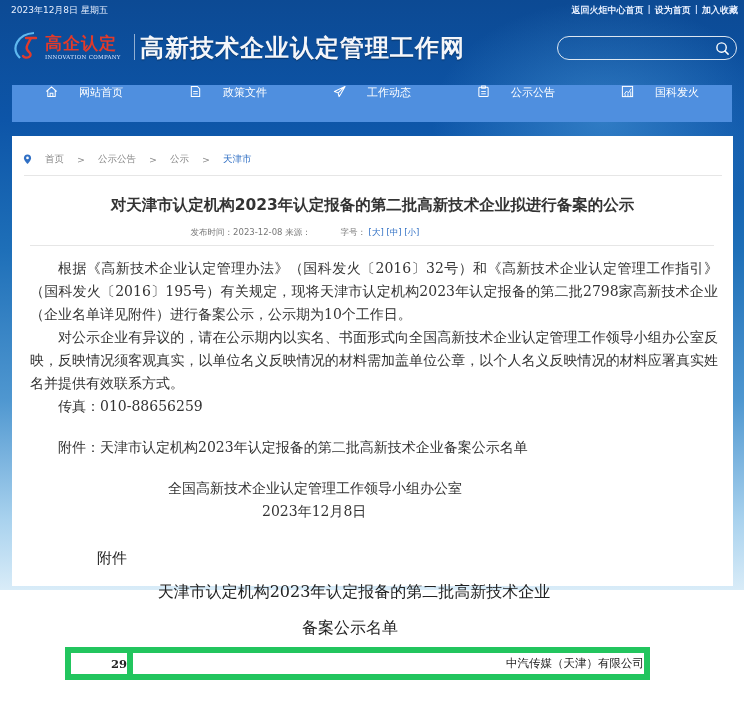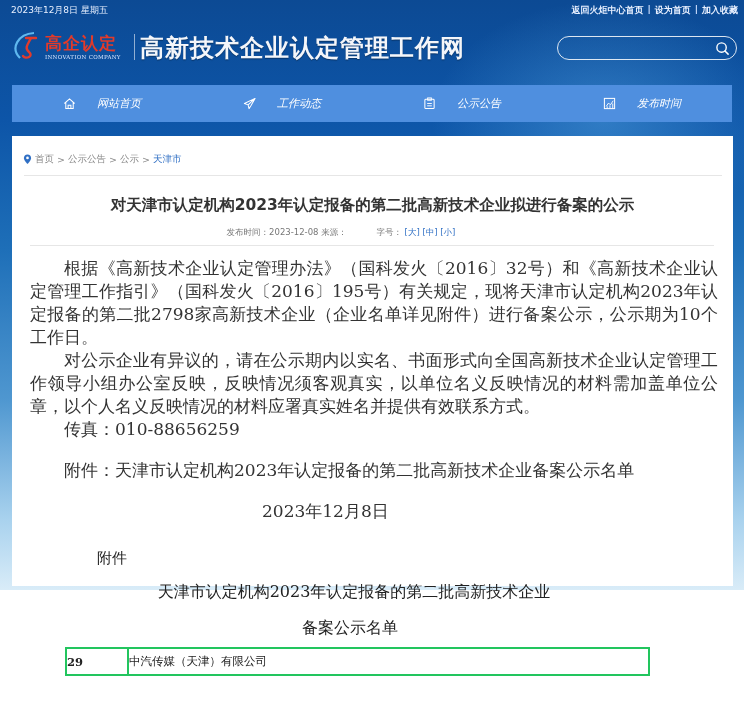--- a/index.html
+++ b/index.html
@@ -28,46 +28,46 @@
   .logo .en { position: absolute; left: 33px; top: 24px; font-size: 5.5px; color: #d9e6ff; letter-spacing: 0.3px; font-family: "DejaVu Serif", serif; }
   .vdiv { position: absolute; left: 134px; top: 34px; width: 1px; height: 26px; background: rgba(255,255,255,0.55); }
   .site-title { position: absolute; left: 140px; top: 32px; font-size: 24px; font-weight: bold; color: #f4f6fa; letter-spacing: 1px; font-family: "DejaVu Serif", serif; text-shadow: 0 1px 1px rgba(0,0,0,0.35); }
 
   .search { position: absolute; left: 557px; top: 36px; width: 180px; height: 24px; border: 1px solid rgba(255,255,255,0.85); border-radius: 12px; }
   .search input { position: absolute; left: 10px; top: 3px; width: 140px; height: 16px; background: transparent; border: none; outline: none; color: #fff; font-size: 10px; }
   .search .icon { position: absolute; right: 6px; top: 4px; width: 15px; height: 15px; }
 
   
   .nav { position: absolute; left: 12px; top: 85px; width: 720px; height: 37px; background: #4f8fdf; display: flex; }
-  .nav .item { flex: 1; display: flex; align-items: center; justify-content: center; gap: 21px; color: #ffffff; font-size: 11px; font-style: italic; }
+  .nav .item { flex: 1; display: flex; align-items: flex-start; justify-content: center; gap: 21px; color: #ffffff; font-size: 11px; }
   .nav .item svg { width: 13px; height: 13px; }
 
   
   .card { position: absolute; left: 12px; top: 136px; width: 721px; height: 450px; background: #ffffff; }
-  .breadcrumb { position: absolute; left: 11px; top: 17px; font-size: 9.5px; color: #888; display: flex; align-items: center; gap: 3px; }
+  .breadcrumb { position: absolute; left: 11px; top: 17px; font-size: 9.5px; color: #888; display: flex; align-items: center; gap: 13px; }
   .breadcrumb .pin { width: 9px; height: 11px; }
   .breadcrumb .cur { color: #2f6fc4; }
   .hr1 { position: absolute; left: 12px; top: 39px; width: 698px; height: 1px; background: #e6e6e6; }
   .title { position: absolute; left: 0; top: 59px; width: 721px; text-align: center; font-size: 15.5px; font-weight: bold; color: #333; }
-  .meta { position: absolute; left: 0; top: 91px; width: 586px; text-align: center; font-size: 8.5px; color: #777; margin-left: 36px; }
+  .meta { position: absolute; left: 0; top: 91px; width: 586px; text-align: center; font-size: 8.5px; color: #777; }
   .meta .fs { color: #2f6fc4; }
   .hr2 { position: absolute; left: 18px; top: 109px; width: 684px; height: 1px; background: #e6e6e6; }
 
-  .body { position: absolute; left: 18px; top: 121px; width: 688px; font-family: "DejaVu Serif", "Liberation Serif", serif; font-size: 17px; color: #333; line-height: 23px; }
+  .body { position: absolute; left: 18px; top: 121px; width: 688px; font-family: "DejaVu Serif", "Liberation Serif", serif; font-size: 14px; color: #333; line-height: 23px; }
   .body p { text-indent: 2em; text-align: justify; }
   .body .blank { height: 18px; }
   .sign { text-align: left; }
 
   
   .attach { position: absolute; left: 0; top: 540px; width: 744px; height: 168px; }
   .attach .lbl { position: absolute; left: 72px; top: 9px; font-size: 15px; color: #222; font-family: "DejaVu Serif", serif; padding-left: 25px; }
   .attach .h1 { position: absolute; left: 0; top: 42px; width: 700px; text-align: center; font-size: 16px; color: #222; font-family: "DejaVu Serif", serif; padding-left: 8px; }
   .attach .h2 { position: absolute; left: 0; top: 78px; width: 700px; text-align: center; font-size: 16px; color: #222; font-family: "DejaVu Serif", serif; }
   .tbl { position: absolute; left: 65px; top: 107px; width: 585px; border-collapse: collapse; }
-  .tbl td { border: 2px solid #22c55e; height: 27px; font-size: 11.5px; color: #222; font-family: "DejaVu Serif", serif; text-align: left; }
+  .tbl td { border: 6px solid #22c55e; height: 27px; font-size: 11.5px; color: #222; font-family: "DejaVu Serif", serif; text-align: right; }
   .tbl td.no { width: 62px; font-weight: bold; }
 </style>
 </head>
 <body>
 
 <div class="bg"></div>
 <div class="bg-glow"></div>
 
 <div class="topbar">
   <span class="date">2023年12月8日 星期五</span>
@@ -101,20 +101,28 @@
 
 <div class="nav">
   <div class="item">
     <svg viewBox="0 0 14 14">
         <path d="M1.5 7 L7 2 L12.5 7 M3 6 V12.5 H11 V6 M5.5 12.5 V9 H8.5 V12.5" stroke="#fff" stroke-width="1.1" fill="none"></path>
       </svg>
     <span>网站首页</span>
   </div>
   <div class="item">
     <svg viewBox="0 0 14 14">
+        <path d="M2.5 1.5 H9 L11.5 4 V12.5 H2.5 Z" stroke="#fff" stroke-width="1.1" fill="none"></path>
+        <line x1="4.5" y1="7" x2="9.5" y2="7" stroke="#fff"></line>
+        <line x1="4.5" y1="9.5" x2="9.5" y2="9.5" stroke="#fff"></line>
+      </svg>
+    <span>政策文件</span>
+  </div>
+  <div class="item">
+    <svg viewBox="0 0 14 14">
         <path d="M13 1.5 L1.5 7 L5.5 8.5 L6.5 12.5 L8.5 9.5 Z M5.5 8.5 L13 1.5" stroke="#fff" stroke-width="1.1" fill="none" stroke-linejoin="round"></path>
       </svg>
     <span>工作动态</span>
   </div>
   <div class="item">
     <svg viewBox="0 0 14 14">
         <rect x="2" y="2.5" width="10" height="10" rx="1" stroke="#fff" stroke-width="1.1" fill="none"></rect>
         <rect x="5" y="1" width="4" height="2.5" stroke="#fff" fill="none"></rect>
         <line x1="4.5" y1="7" x2="9.5" y2="7" stroke="#fff"></line>
         <line x1="4.5" y1="9.5" x2="9.5" y2="9.5" stroke="#fff"></line>
@@ -122,21 +130,21 @@
     <span>公示公告</span>
   </div>
   <div class="item">
     <svg viewBox="0 0 14 14">
         <rect x="1.5" y="1.5" width="11" height="11" stroke="#fff" stroke-width="1.1" fill="none"></rect>
         <path d="M3.5 10 L6 6.5 L8 8.5 L11 4" stroke="#fff" fill="none"></path>
         <line x1="4.5" y1="12.5" x2="4.5" y2="10" stroke="#fff"></line>
         <line x1="7.5" y1="12.5" x2="7.5" y2="9" stroke="#fff"></line>
         <line x1="10.5" y1="12.5" x2="10.5" y2="7" stroke="#fff"></line>
       </svg>
-    <span>发布时间</span>
+    <span>国科发火</span>
   </div>
 </div>
 
 <div class="card">
   <div class="breadcrumb">
     <svg class="pin" viewBox="0 0 10 12">
         <path d="M5 0.5 C2.5 0.5 1 2.3 1 4.3 C1 7 5 11 5 11 C5 11 9 7 9 4.3 C9 2.3 7.5 0.5 5 0.5 Z" fill="#2f6fc4"></path>
         <circle cx="5" cy="4.3" r="1.5" fill="#fff"></circle>
       </svg>
     <a>首页</a>
@@ -161,20 +169,21 @@
   </div>
   <div class="hr2"></div>
 
   <div class="body">
     <p>根据《高新技术企业认定管理办法》（国科发火〔2016〕32号）和《高新技术企业认定管理工作指引》（国科发火〔2016〕195号）有关规定，现将天津市认定机构2023年认定报备的第二批2798家高新技术企业（企业名单详见附件）进行备案公示，公示期为10个工作日。</p>
     <p>对公示企业有异议的，请在公示期内以实名、书面形式向全国高新技术企业认定管理工作领导小组办公室反映，反映情况须客观真实，以单位名义反映情况的材料需加盖单位公章，以个人名义反映情况的材料应署真实姓名并提供有效联系方式。</p>
     <p>传真：010-88656259</p>
     <div class="blank"></div>
     <p>附件：天津市认定机构2023年认定报备的第二批高新技术企业备案公示名单</p>
     <div class="blank"></div>
+    <p class="sign" style="text-indent:0; padding-left:138px;">全国高新技术企业认定管理工作领导小组办公室</p>
     <p class="sign" style="text-indent:0; padding-left:232px;">2023年12月8日</p>
   </div>
 </div>
 
 <div class="attach">
   <div class="lbl">附件</div>
   <div class="h1">天津市认定机构2023年认定报备的第二批高新技术企业</div>
   <div class="h2">备案公示名单</div>
   <table class="tbl">
     <tbody>

